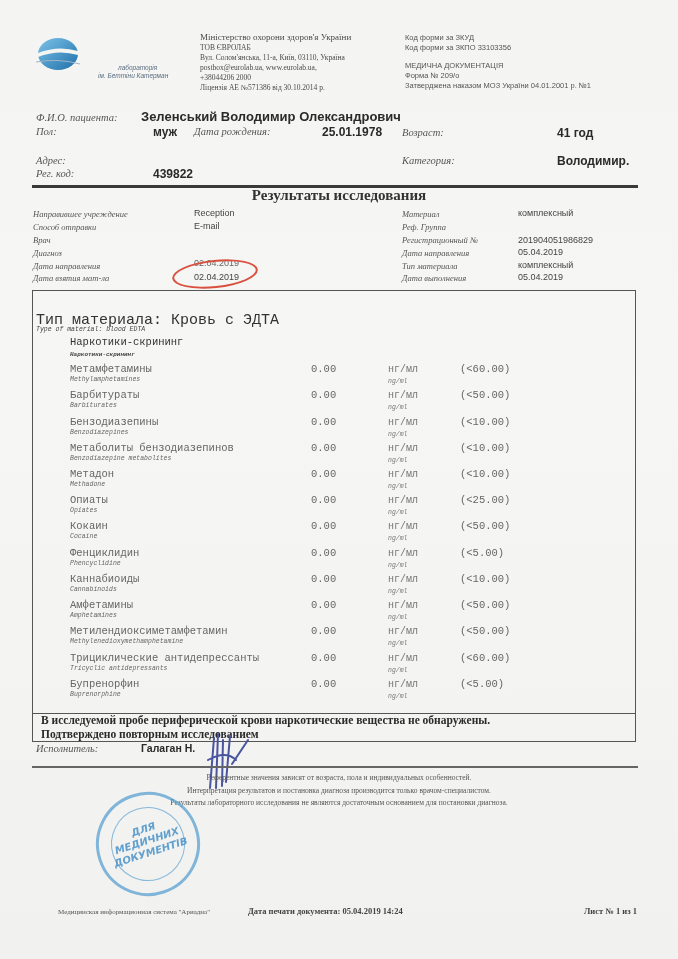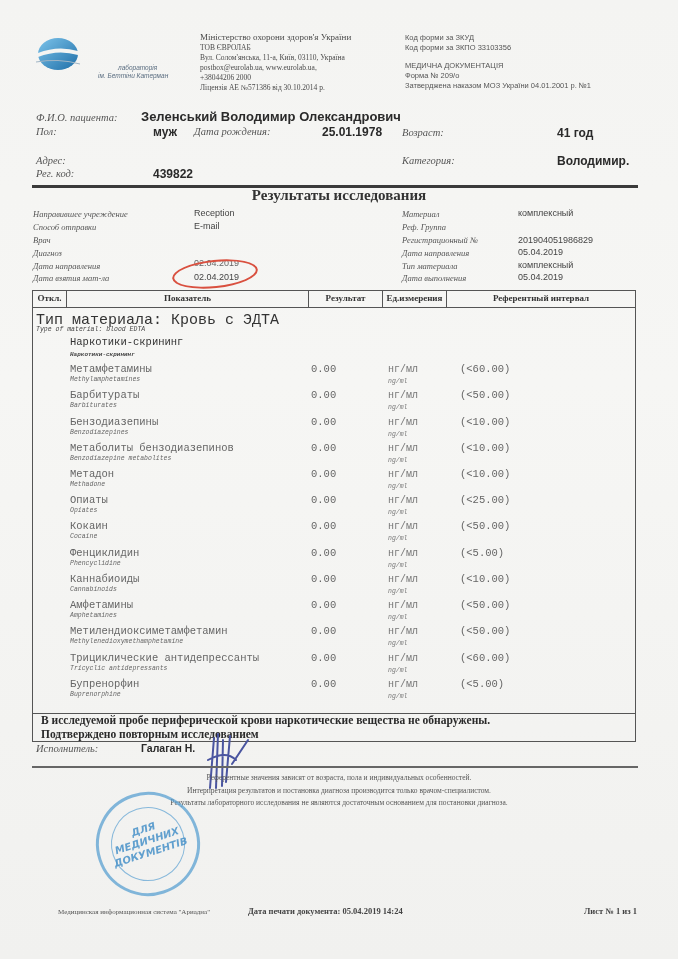--- a/index.html
+++ b/index.html
@@ -171,27 +171,20 @@
   <span class="abs meta-lbl" style="left:402px;top:235px">Регистрационный №</span>
   <span class="abs meta-val" style="left:518px;top:235px">201904051986829</span>
   <span class="abs meta-lbl" style="left:402px;top:248px">Дата направления</span>
   <span class="abs meta-val" style="left:518px;top:247px">05.04.2019</span>
   <span class="abs meta-lbl" style="left:402px;top:261px">Тип материала</span>
   <span class="abs meta-val" style="left:518px;top:260px">комплексный</span>
   <span class="abs meta-lbl" style="left:402px;top:273px">Дата выполнения</span>
   <span class="abs meta-val" style="left:518px;top:272px">05.04.2019</span>
 
   <div class="abs tbl">
-    <div class="thead">
-      <div class="th" style="left:0;width:34px">Откл.</div>
-      <div class="th" style="left:34px;width:242px">Показатель</div>
-      <div class="th" style="left:276px;width:74px">Результат</div>
-      <div class="th" style="left:350px;width:64px">Ед.измерения</div>
-      <div class="th last" style="left:414px;width:188px">Референтный интервал</div>
-    </div>
 
     <span class="abs mono mat-type">Тип материала: Кровь с ЭДТА</span>
     <span class="abs mono mat-type-en">Type of material: blood EDTA</span>
     <span class="abs mono group">Наркотики-скрининг</span>
     <span class="abs mono group-en">Наркотики-скрининг</span>
 
     <div class="row mono" style="top:72px">
       <span class="r-name">Метамфетамины</span>
       <span class="r-en">Methylamphetamines</span>
       <span class="r-res">0.00</span>

